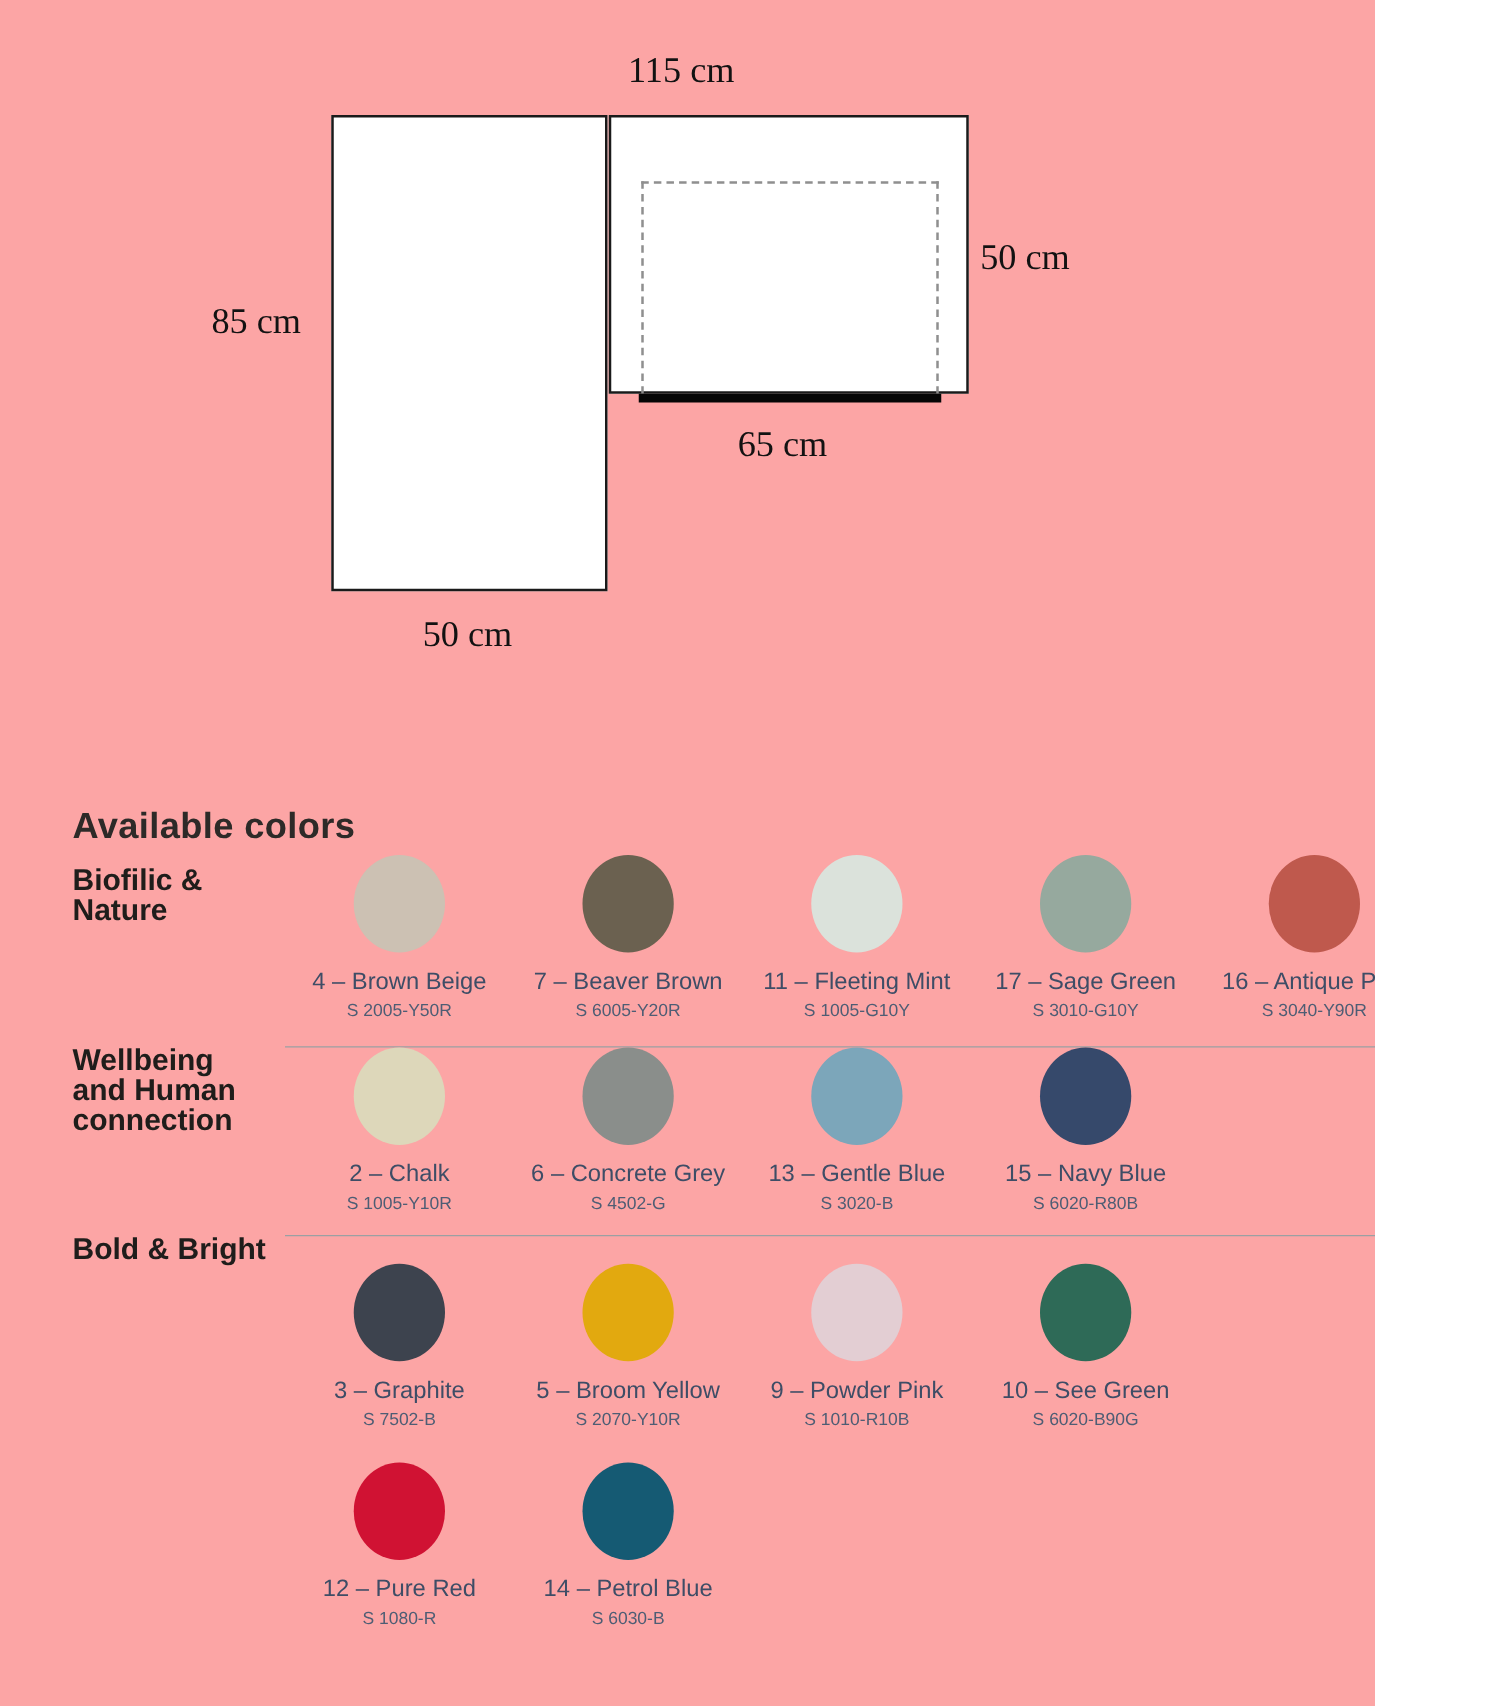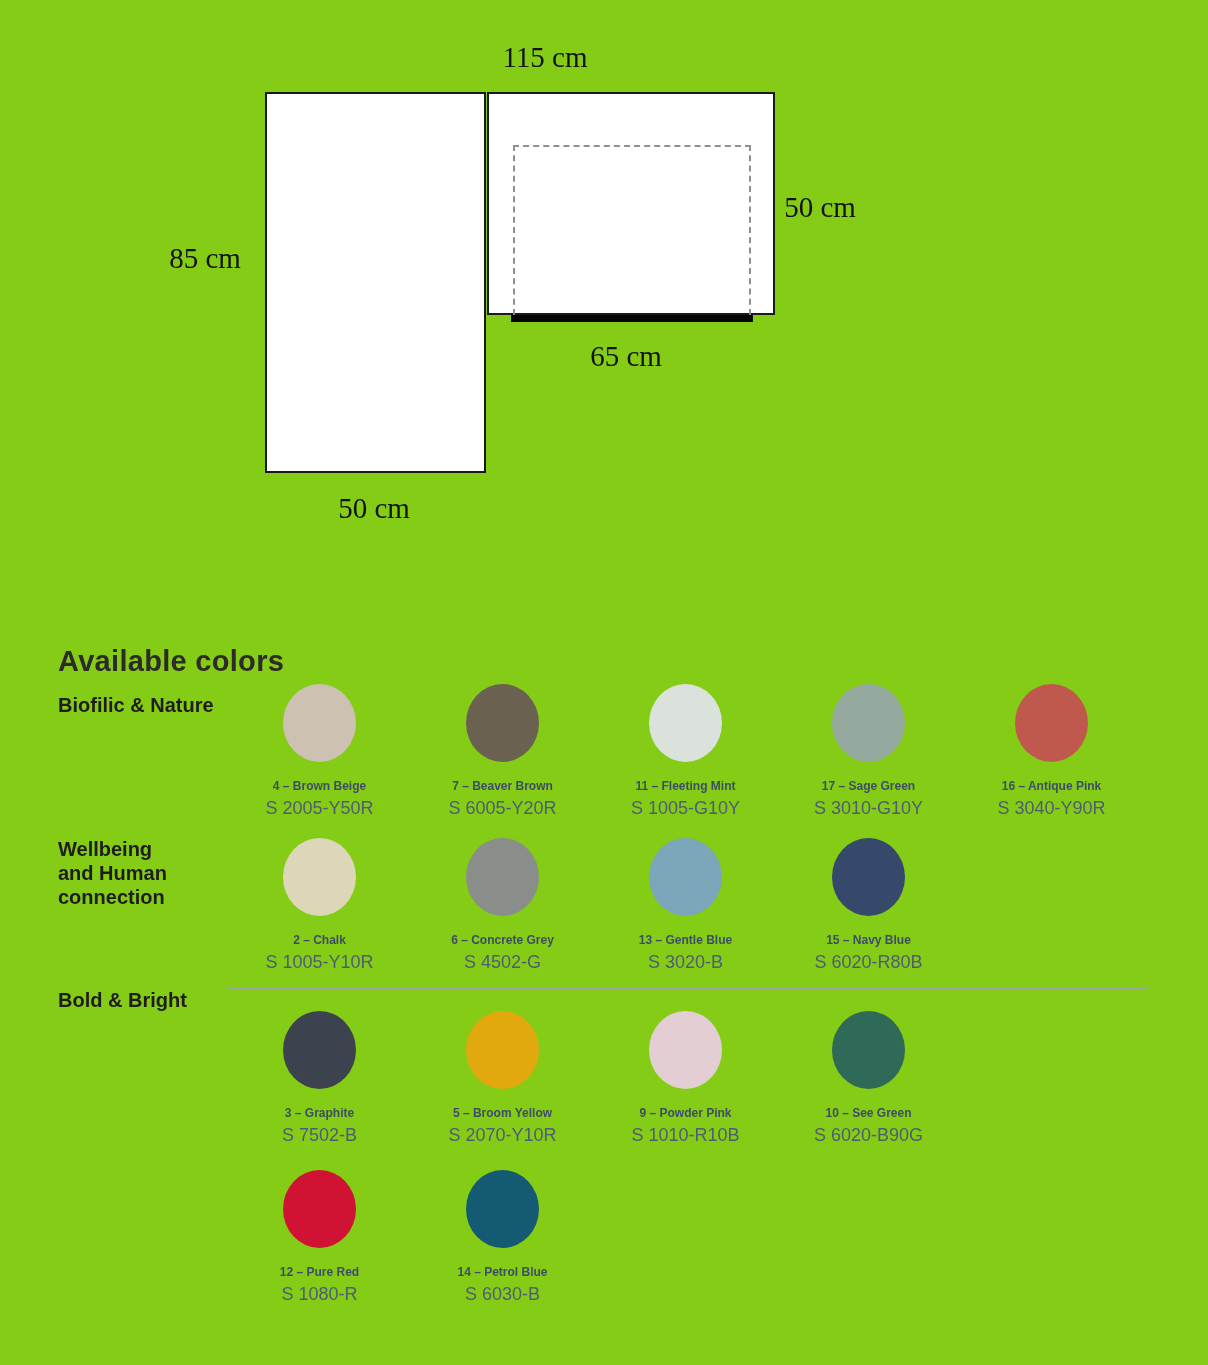--- a/index.html
+++ b/index.html
@@ -1,16 +1,16 @@
 <!DOCTYPE html>
 <html><head>
 <meta charset="utf-8">
 <style>
   html,body{margin:0;padding:0;background:#ffffff;}
-  .canvas{position:relative;width:1208px;height:1365px;background:#84cc16;overflow:hidden;
+  .canvas{position:relative;width:1100px;height:1365px;background:#fca5a5;overflow:hidden;
           font-family:"Liberation Sans",sans-serif;}
 
   
   .diagram{position:absolute;left:0;top:0;width:1208px;height:560px;}
   .rect{position:absolute;border:2px solid #1a1a1a;background:#ffffff;box-sizing:border-box;}
   .rect-left{left:265px;top:92px;width:221px;height:381px;}
   .rect-right{left:487px;top:92px;width:288px;height:223px;}
   .rect-dashed{position:absolute;left:513px;top:145px;width:238px;height:170px;
                border:2px dashed #8f8f8f;border-bottom:none;box-sizing:border-box;}
   .bar{position:absolute;left:511px;top:315px;width:242px;height:7px;background:#060606;}
@@ -20,33 +20,33 @@
   .dl-left{left:205px;top:258px;}
   .dl-right{left:820px;top:207px;}
   .dl-inner{left:626px;top:356px;}
   .dl-bottom{left:374px;top:508px;}
 
   
   .colors{position:absolute;left:58px;top:646px;width:1090px;}
   .colors h2{margin:0;font-size:29px;font-weight:700;letter-spacing:.3px;line-height:30px;
              color:#2d2a28;}
   .group{display:flex;align-items:flex-start;}
-  .group-label{flex:none;width:170px;font-size:20px;font-weight:600;line-height:24px;
+  .group-label{flex:none;width:170px;font-size:24px;font-weight:600;line-height:24px;
                color:#1f1d1b;white-space:pre-line;}
   .group:first-of-type .group-label{padding-top:17px;}
   .swatch-area{flex:1;padding-bottom:15px;box-sizing:border-box;}
   .swatch-area.divided{border-top:1px solid #9aa0a3;}
   .group:first-of-type .swatch-area{padding-top:8px;padding-bottom:18px;}
   .group:nth-of-type(3) .swatch-area{padding-top:22px;}
   .swatch-row{display:flex;}
   .swatch-row + .swatch-row{margin-top:24px;}
   .cell{width:183px;text-align:center;}
   .circle{width:73px;height:78px;border-radius:50%;margin:0 auto 13px auto;}
-  .sw-name{font-size:12px;font-weight:700;line-height:22px;color:#3e4d66;}
-  .sw-code{font-size:18px;font-weight:400;line-height:22px;color:#4e5d74;}
+  .sw-name{font-size:19px;font-weight:400;line-height:22px;color:#3e4d66;}
+  .sw-code{font-size:14px;font-weight:400;line-height:22px;color:#4e5d74;}
 </style>
 </head>
 <body>
 
 <div class="canvas">
 
   <section class="diagram">
     <div class="rect rect-left"></div>
     <div class="rect rect-right"></div>
     <div class="rect-dashed"></div>

